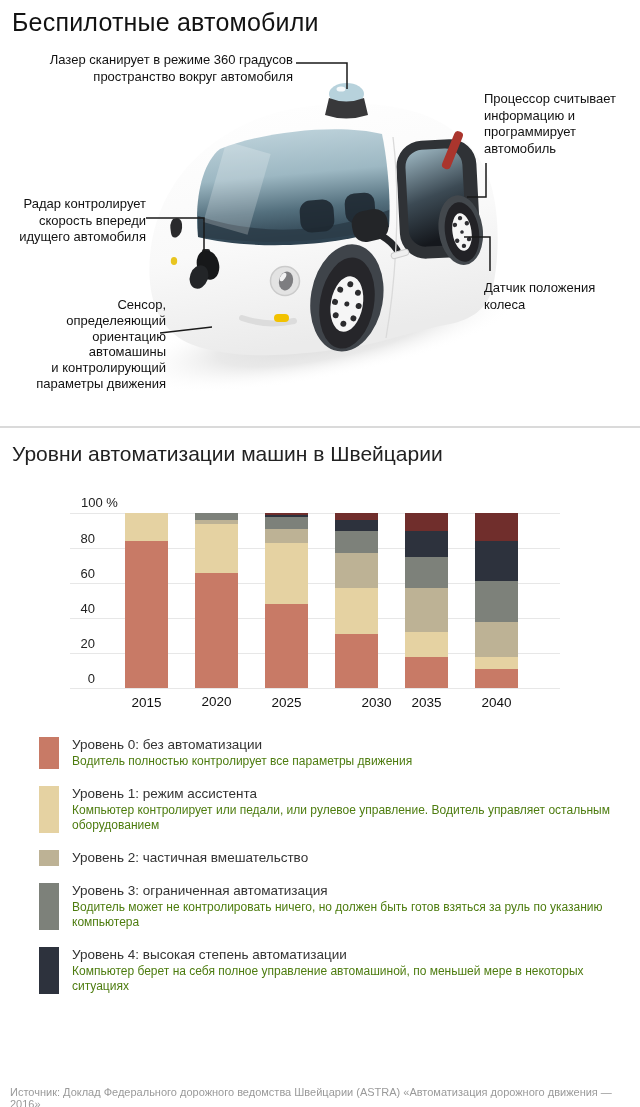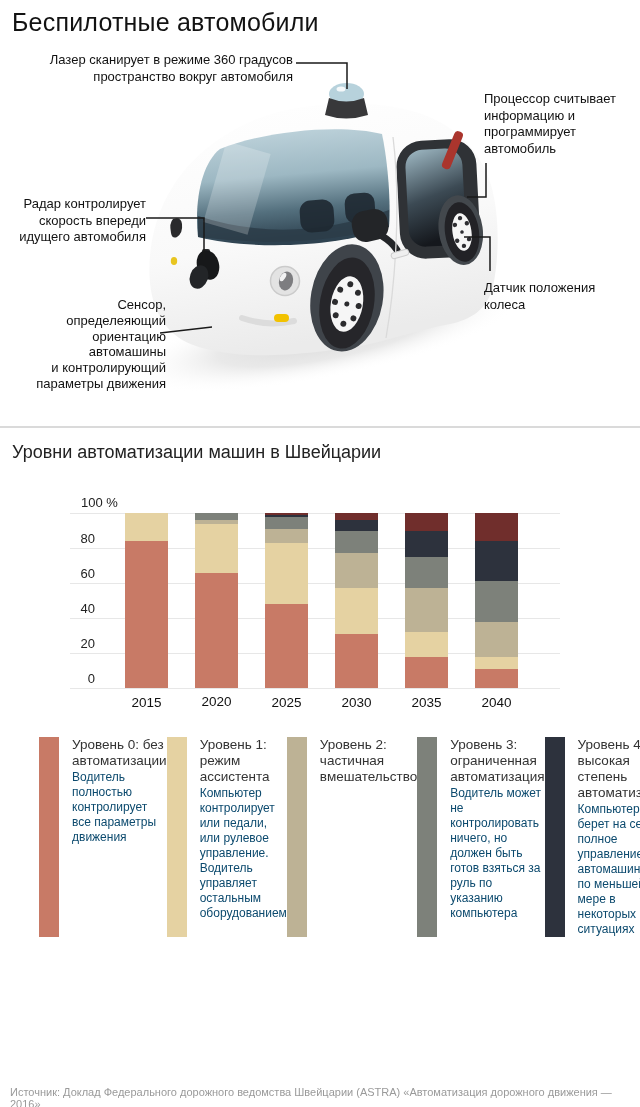--- a/index.html
+++ b/index.html
@@ -14,39 +14,39 @@
     left:12px; top:8px; font-size:25px; font-weight:400; color:#121212;
     letter-spacing:0.2px;
   }
   .callout {
     font-size:13px; line-height:16.5px; color:#121212; white-space:pre-line;
   }
   .callout.right-align { text-align:right; }
   #car-svg { left:0; top:40px; }
   #divider { left:0; top:426px; width:640px; height:2px; background:#dadada; }
   #chart-title {
-    left:12px; top:442px; font-size:18px; font-weight:400; color:#222;
+    left:12px; top:442px; font-size:21px; font-weight:400; color:#222;
   }
   #chart { left:0; top:0; width:640px; height:1107px; pointer-events:none; }
   .gridline { position:absolute; height:1px; background:#e7e7e7; }
   .ytick {
     position:absolute; font-size:13px; color:#222; height:15px; line-height:15px;margin-left:8px;
   }
   .bar-seg { position:absolute; }
   .xtick {
     position:absolute; font-size:13.5px; color:#111; text-align:center;
   }
   #legend {
-    left:39px; top:737px; width:576px; display:flex; flex-direction:row;
+    left:39px; top:737px; width:576px; display:flex; flex-direction:column;
   }
   .legend-item { display:flex; margin-bottom:17px; }
   .legend-swatch { width:20px; flex:0 0 20px; align-self:stretch; }
   .legend-text { margin-left:13px; }
   .legend-title { font-size:13.5px; line-height:16px; color:#333; }
-  .legend-desc { font-size:12px; line-height:15px; color:#0c4a6e; max-width:552px; margin-top:1px; }
+  .legend-desc { font-size:12px; line-height:15px; color:#4d7c0f; max-width:552px; margin-top:1px; }
   #source {
     left:10px; top:1086px; font-size:11px; color:#9a9a9a; width:620px;
   }
 </style>
 </head>
 <body>
 
 <div id="page">
 
   <h1 id="main-title" class="abs">Беспилотные автомобили</h1>
@@ -221,21 +221,21 @@
       <div class="bar-seg" style="left: 265px; top: 516.5px; width: 43px; height: 12.25px; background: rgb(125, 129, 122);"></div>
       <div class="bar-seg" style="left: 265px; top: 514.75px; width: 43px; height: 1.75px; background: rgb(45, 50, 61);"></div>
       <div class="bar-seg" style="left: 265px; top: 513px; width: 43px; height: 1.75px; background: rgb(112, 46, 44);"></div>
       <div class="xtick" style="left: 256px; top: 695px; width: 61px;">2025</div>
       <div class="bar-seg" style="left: 335px; top: 633.75px; width: 43px; height: 54.25px; background: rgb(200, 122, 102);"></div>
       <div class="bar-seg" style="left: 335px; top: 588.25px; width: 43px; height: 45.5px; background: rgb(229, 210, 162);"></div>
       <div class="bar-seg" style="left: 335px; top: 553.25px; width: 43px; height: 35px; background: rgb(189, 178, 149);"></div>
       <div class="bar-seg" style="left: 335px; top: 530.5px; width: 43px; height: 22.75px; background: rgb(125, 129, 122);"></div>
       <div class="bar-seg" style="left: 335px; top: 520px; width: 43px; height: 10.5px; background: rgb(45, 50, 61);"></div>
       <div class="bar-seg" style="left: 335px; top: 513px; width: 43px; height: 7px; background: rgb(112, 46, 44);"></div>
-      <div class="xtick" style="left: 326px; top: 695px; width: 61px;">2030</div>
+      <div class="xtick" style="left: 346px; top: 695px; width: 61px;">2030</div>
       <div class="bar-seg" style="left: 405px; top: 656.5px; width: 43px; height: 31.5px; background: rgb(200, 122, 102);"></div>
       <div class="bar-seg" style="left: 405px; top: 632px; width: 43px; height: 24.5px; background: rgb(229, 210, 162);"></div>
       <div class="bar-seg" style="left: 405px; top: 588.25px; width: 43px; height: 43.75px; background: rgb(189, 178, 149);"></div>
       <div class="bar-seg" style="left: 405px; top: 556.75px; width: 43px; height: 31.5px; background: rgb(125, 129, 122);"></div>
       <div class="bar-seg" style="left: 405px; top: 530.5px; width: 43px; height: 26.25px; background: rgb(45, 50, 61);"></div>
       <div class="bar-seg" style="left: 405px; top: 513px; width: 43px; height: 17.5px; background: rgb(112, 46, 44);"></div>
       <div class="xtick" style="left: 396px; top: 695px; width: 61px;">2035</div>
       <div class="bar-seg" style="left: 475px; top: 668.75px; width: 43px; height: 19.25px; background: rgb(200, 122, 102);"></div>
       <div class="bar-seg" style="left: 475px; top: 656.5px; width: 43px; height: 12.25px; background: rgb(229, 210, 162);"></div>
       <div class="bar-seg" style="left: 475px; top: 621.5px; width: 43px; height: 35px; background: rgb(189, 178, 149);"></div>

